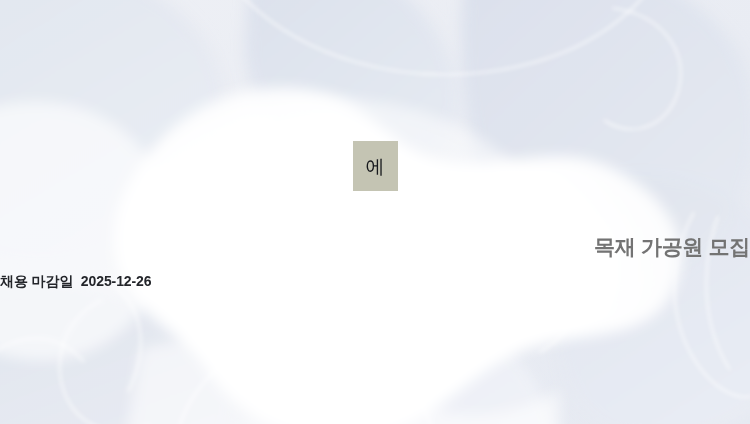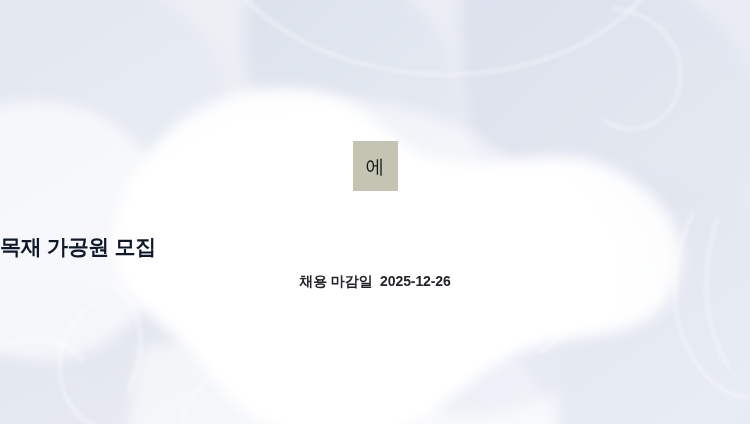--- a/index.html
+++ b/index.html
@@ -78,36 +78,35 @@
     line-height: 1.05;
     font-weight: 700;
     color: #0b0c0e;
     letter-spacing: -0.5px;
     white-space: nowrap;
   }
 
   #job-title {
     position: absolute;
     left: 0;
-    right: 12px;
+    right: 0;
     top: 234px;
-    text-align: left;
+    text-align: right;
     font-size: 21px;
     font-weight: 700;
-    color: #0f172a;
+    color: #737373;
     letter-spacing: -0.3px;
     line-height: 1.2;
   }
 
   #deadline-line {
     position: absolute;
     left: 0;
     right: 0;
     top: 273px;
-    text-align: center;
     font-size: 14px;
     font-weight: 700;
     color: #23252a;
     letter-spacing: -0.1px;
     line-height: 1.2;
     white-space: pre;
   }
 </style>
 </head>
 <body>

